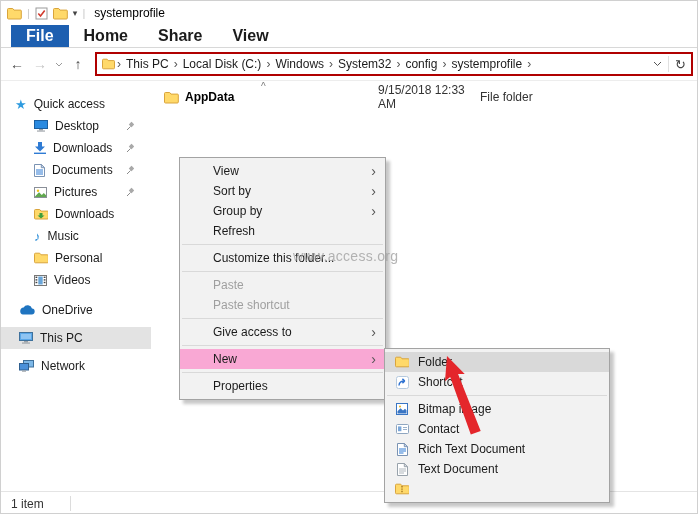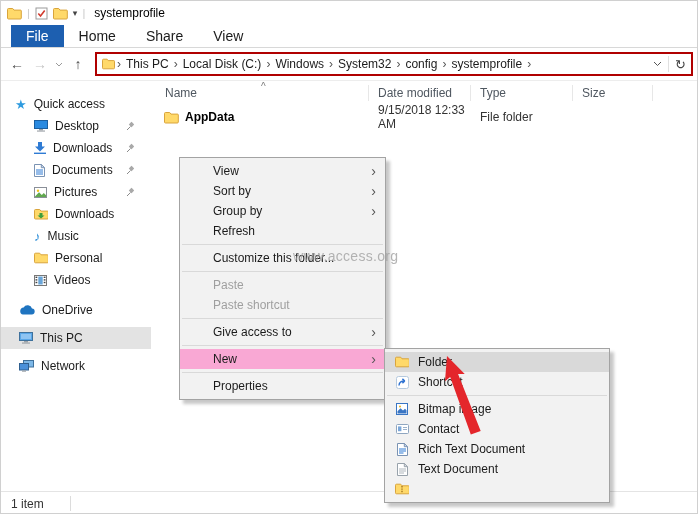--- a/index.html
+++ b/index.html
@@ -10,21 +10,21 @@
     background: #fff; border: 1px solid #d0d0d0; overflow: hidden;
     font-size: 12px; color: #1b1b1b;
   }
   
   .titlebar { height: 24px; display: flex; align-items: center; padding-left: 6px; gap: 5px; background: #fff; }
   .titlebar .pipe { color:#c9c9c9; font-size:11px; }
   .titlebar .title { margin-left: 4px; font-size: 12px; color:#000; }
   .qat-drop { font-size: 9px; color:#444; }
   
   .ribbon { height: 23px; display:flex; align-items:stretch; border-bottom: 1px solid #d8d8d8; padding-left: 10px; }
-  .rtab { display:flex; align-items:center; padding: 1px 15px; font-size: 14px; color:#1b1b1b; }
+  .rtab { display:flex; align-items:center; padding: 1px 15px; font-size: 16px; color:#1b1b1b;font-weight:bold; }
   .rtab.active { background: var(--filetab); color:#fff; }
   
   .toolbar { height: 33px; display:flex; align-items:center; padding: 0 4px 0 8px; gap: 7px; border-bottom: 1px solid #ededed; }
   .navg { font-size: 14px; color:#4a4a4a; width: 16px; text-align:center; }
   .navg.disabled { color:#c4c4c4; }
   .addressbox { flex: 1; height: 24px; display: flex; align-items: center; background:#fff;
     border: 2px solid var(--redbox); margin-left: 2px; }
   .crumb { padding: 0 3px; color:#1b1b1b; white-space: nowrap; }
   .crumb-sep { color:#555; font-size: 12px; padding: 0 2px; }
   .addr-right { margin-left: auto; display:flex; align-items:center; gap:6px; padding-right: 5px; }
@@ -288,26 +288,20 @@
               <rect x=".5" y="3.5" width="9" height="6.5" fill="#4a90d9" stroke="#2f5f8f"></rect>
               <rect x="3" y="10.5" width="4" height="1.2" fill="#9aa0a6"></rect>
             </svg>
         </span>
         <span class="lbl">Network</span>
       </div>
     </div>
 
     <div class="content">
       <span class="sortcaret">^</span>
-      <div class="hdr">
-        <div class="hcell first">Name</div>
-        <div class="hcell">Date modified</div>
-        <div class="hcell">Type</div>
-        <div class="hcell">Size</div>
-      </div>
       <div class="frow">
         <div class="fname">
           <span class="ic">
             <svg width="15" height="13" viewBox="0 0 15 13">
                 <path d="M.5 2.5 a1 1 0 0 1 1-1 h4.2 l1.3 1.6 h6.5 a.8.8 0 0 1 .8.8 v7.1 a1 1 0 0 1-1 1 h-11.8 a1 1 0 0 1-1-1 z" fill="#ffd96a" stroke="#d9a43c"></path>
               </svg>
           </span>
           <span>AppData</span>
         </div>
         <div class="fcell">9/15/2018 12:33 AM</div>

